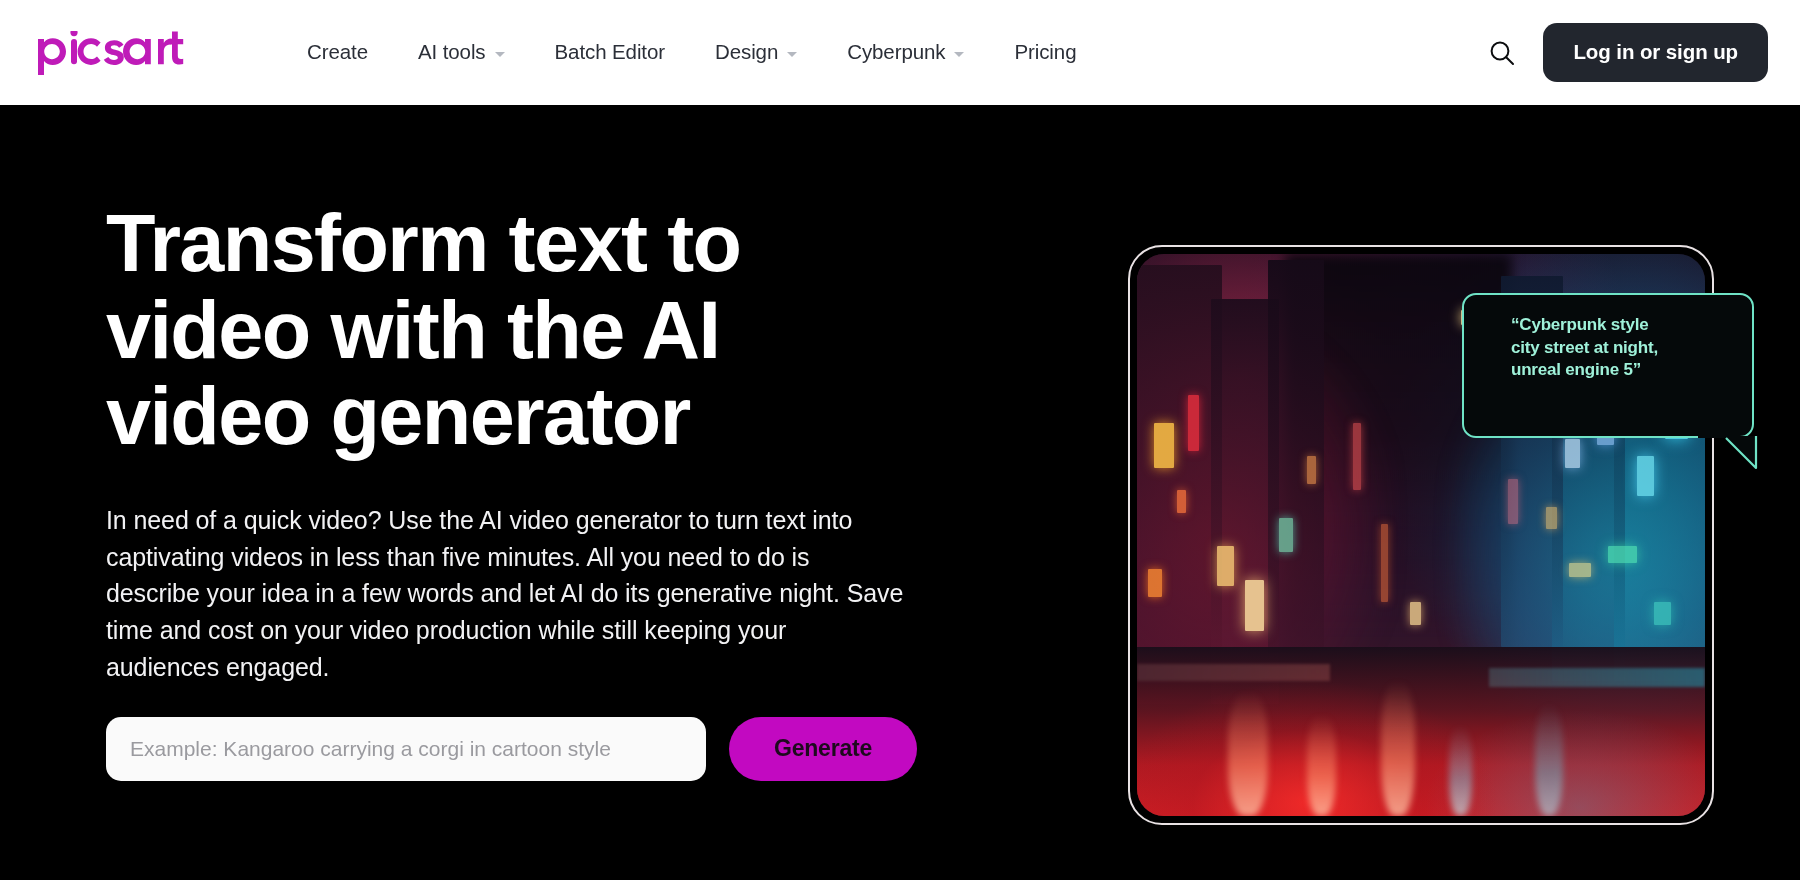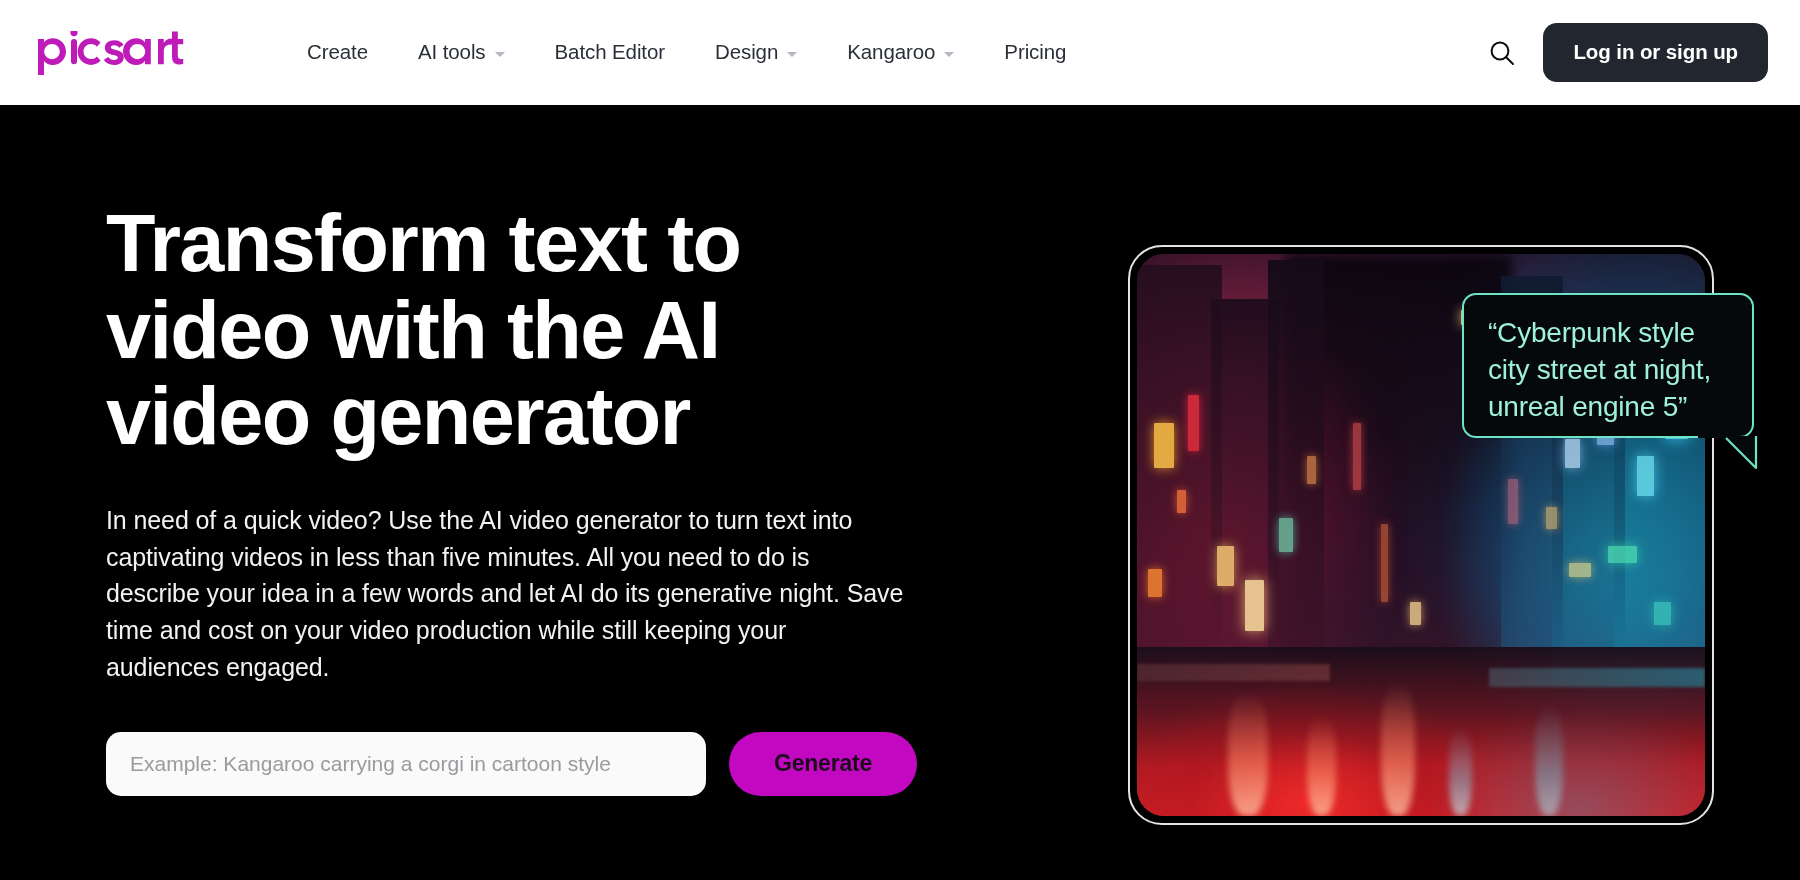--- a/index.html
+++ b/index.html
@@ -145,21 +145,21 @@
     margin-top: 42px;
     font-size: 25px;
     line-height: 1.47;
     color: #f2f2f4;
     font-weight: 400;
     max-width: 800px;
     letter-spacing: -0.1px;
   }
 
   .hero-form {
-    margin-top: 46px;
+    margin-top: 31px;
     display: flex;
     align-items: center;
     gap: 23px;
   }
 
   .prompt-input {
     width: 600px;
     height: 64px;
     background: #fafafa;
     border: none;
@@ -284,25 +284,26 @@
     width: 292px;
     height: 145px;
     background: #05090a;
     border: 2px solid #6fe3c6;
     border-radius: 14px;
     padding: 19px 22px 0 24px;
     z-index: 5;
   }
   .bubble-text {
     color: #9ff1d9;
-    font-size: 28px;
+    font-size: 17px;
     line-height: 1.33;
-    font-weight: 400;
+    font-weight: 700;
     letter-spacing: -0.2px;
     white-space: pre-line;
+    margin-left: 23px;
   }
   .bubble-tail {
     position: absolute;
     left: 1698px;
     top: 331px;
     width: 60px;
     height: 34px;
     z-index: 6;
   }
 </style>
@@ -352,21 +353,21 @@
       <div class="nav-item">
         <span class="nav-label">Batch Editor</span>
       </div>
 
       <div class="nav-item">
         <span class="nav-label">Design</span>
         <span class="caret"></span>
       </div>
 
       <div class="nav-item">
-        <span class="nav-label">Kangaroo</span>
+        <span class="nav-label">Cyberpunk</span>
         <span class="caret"></span>
       </div>
 
 
       <div class="nav-item">
         <span class="nav-label">Pricing</span>
       </div>
 
     </nav>
 

